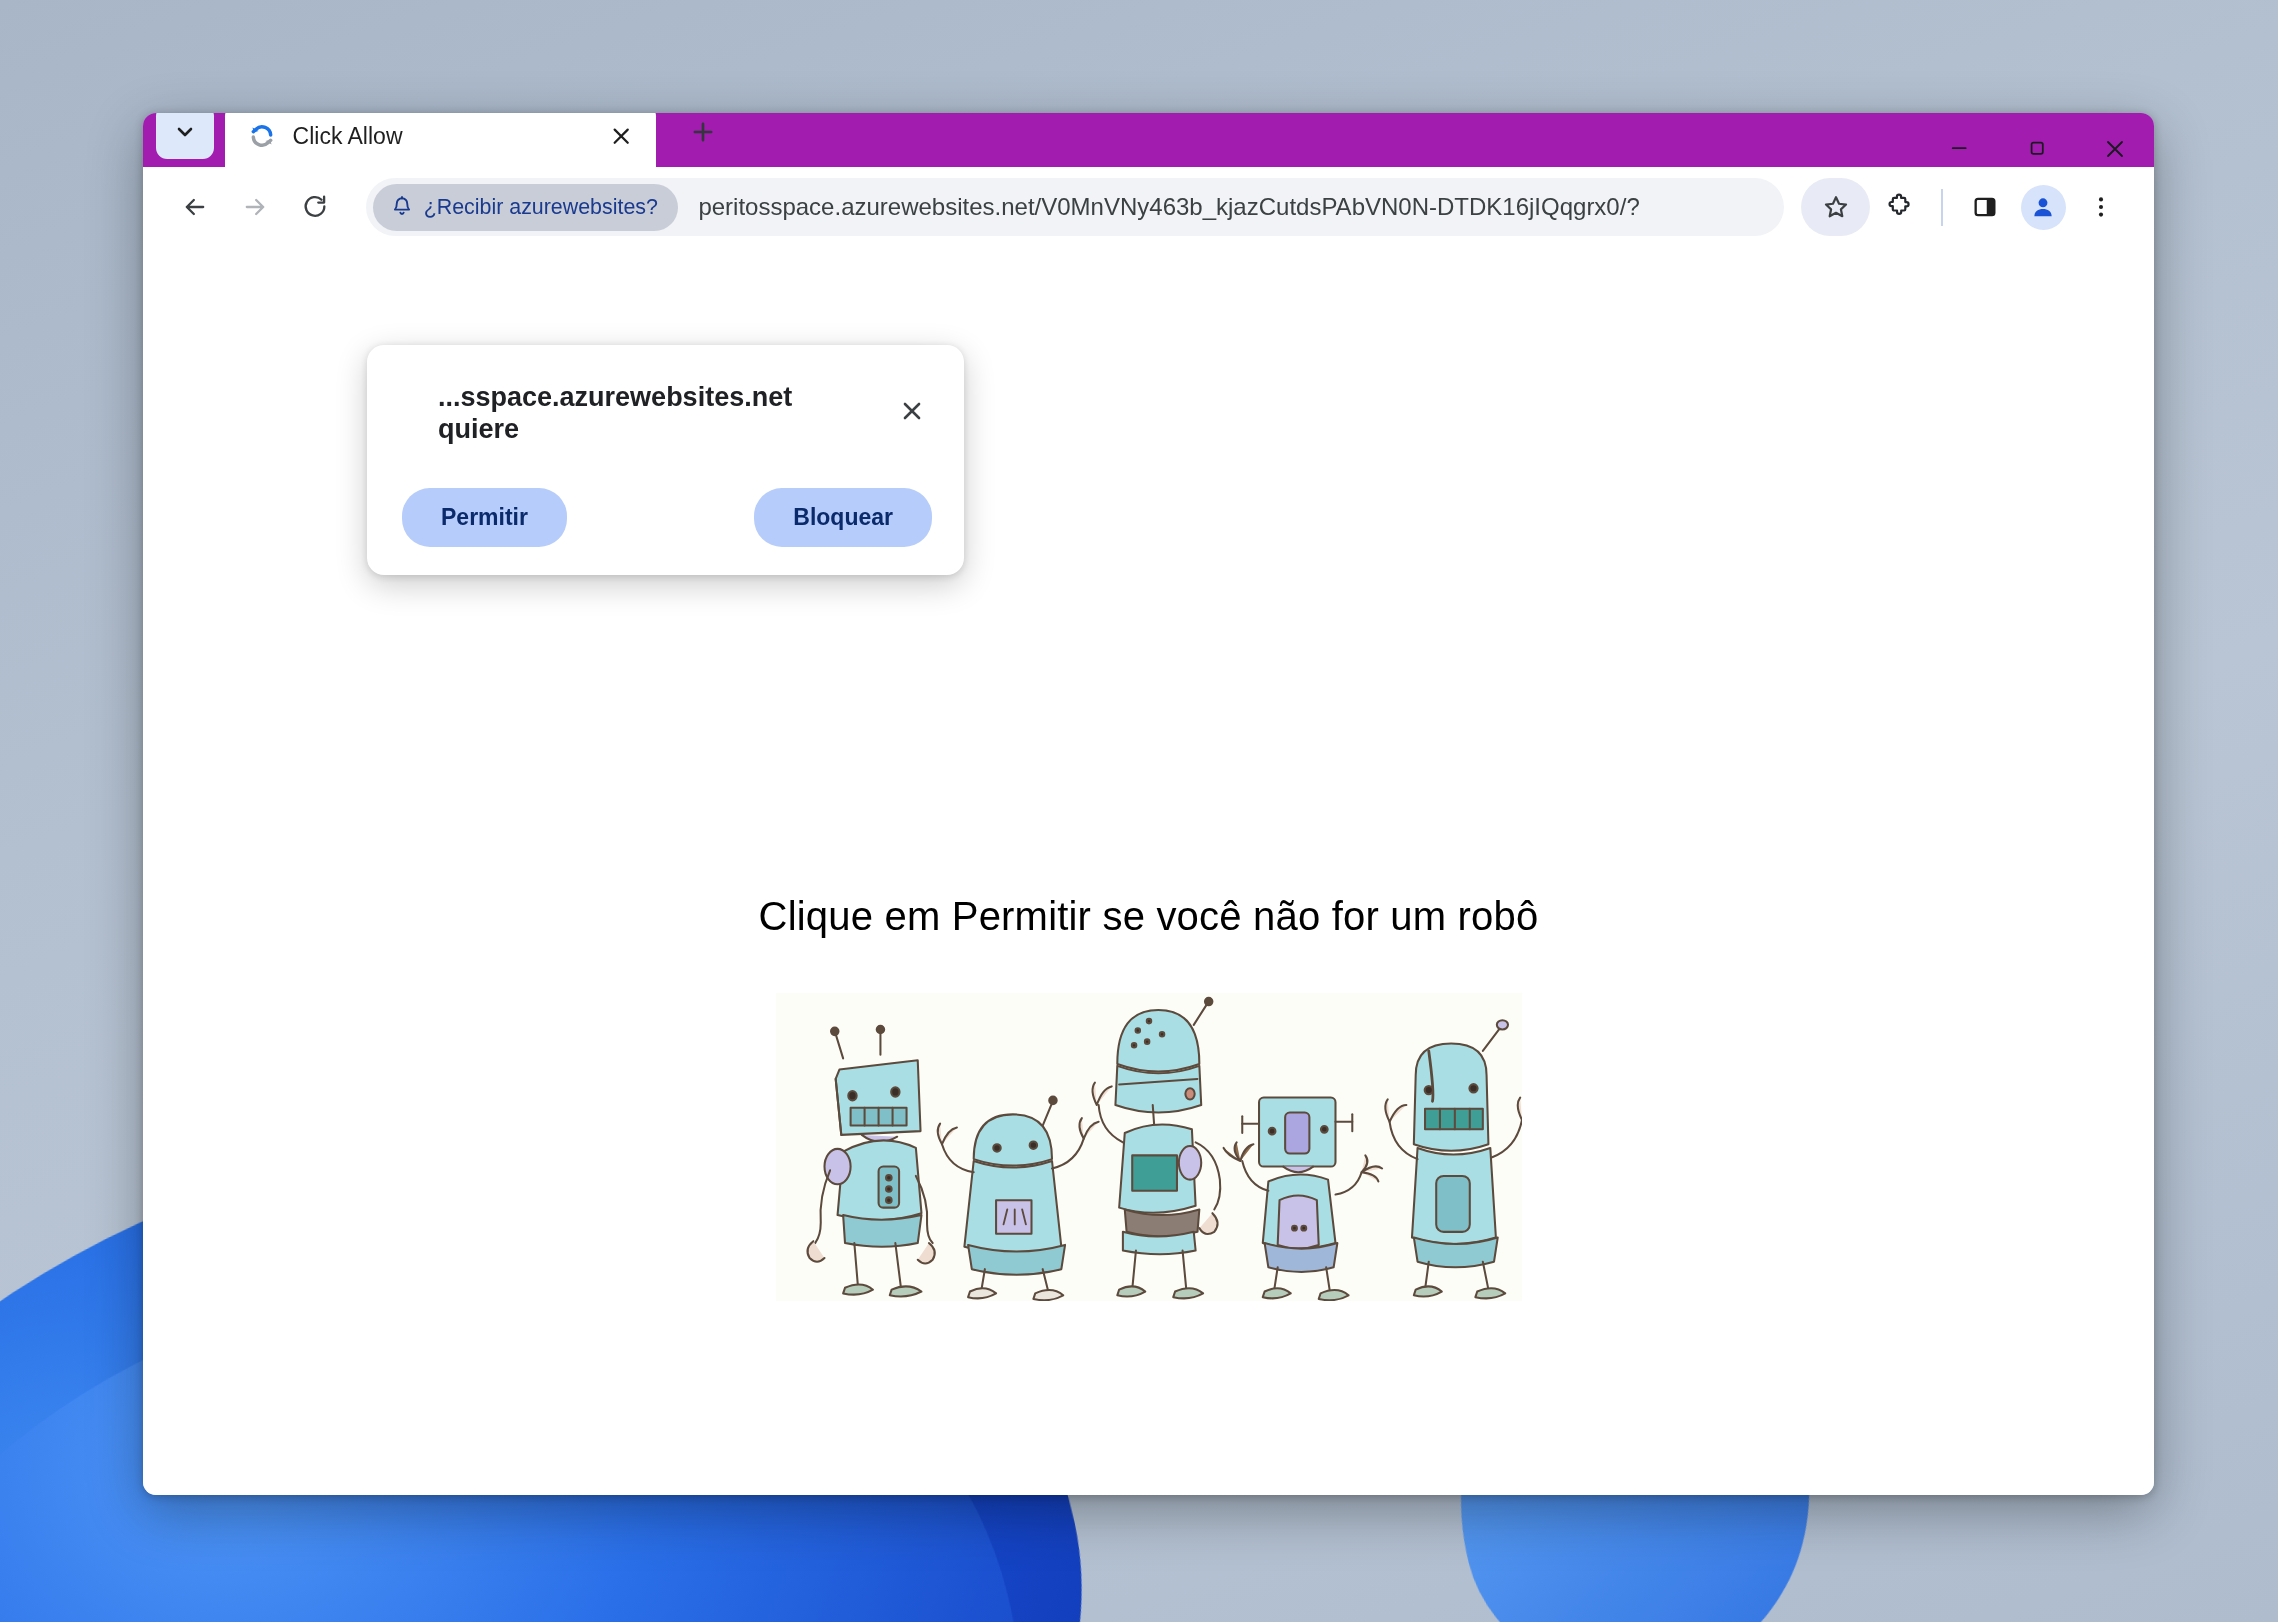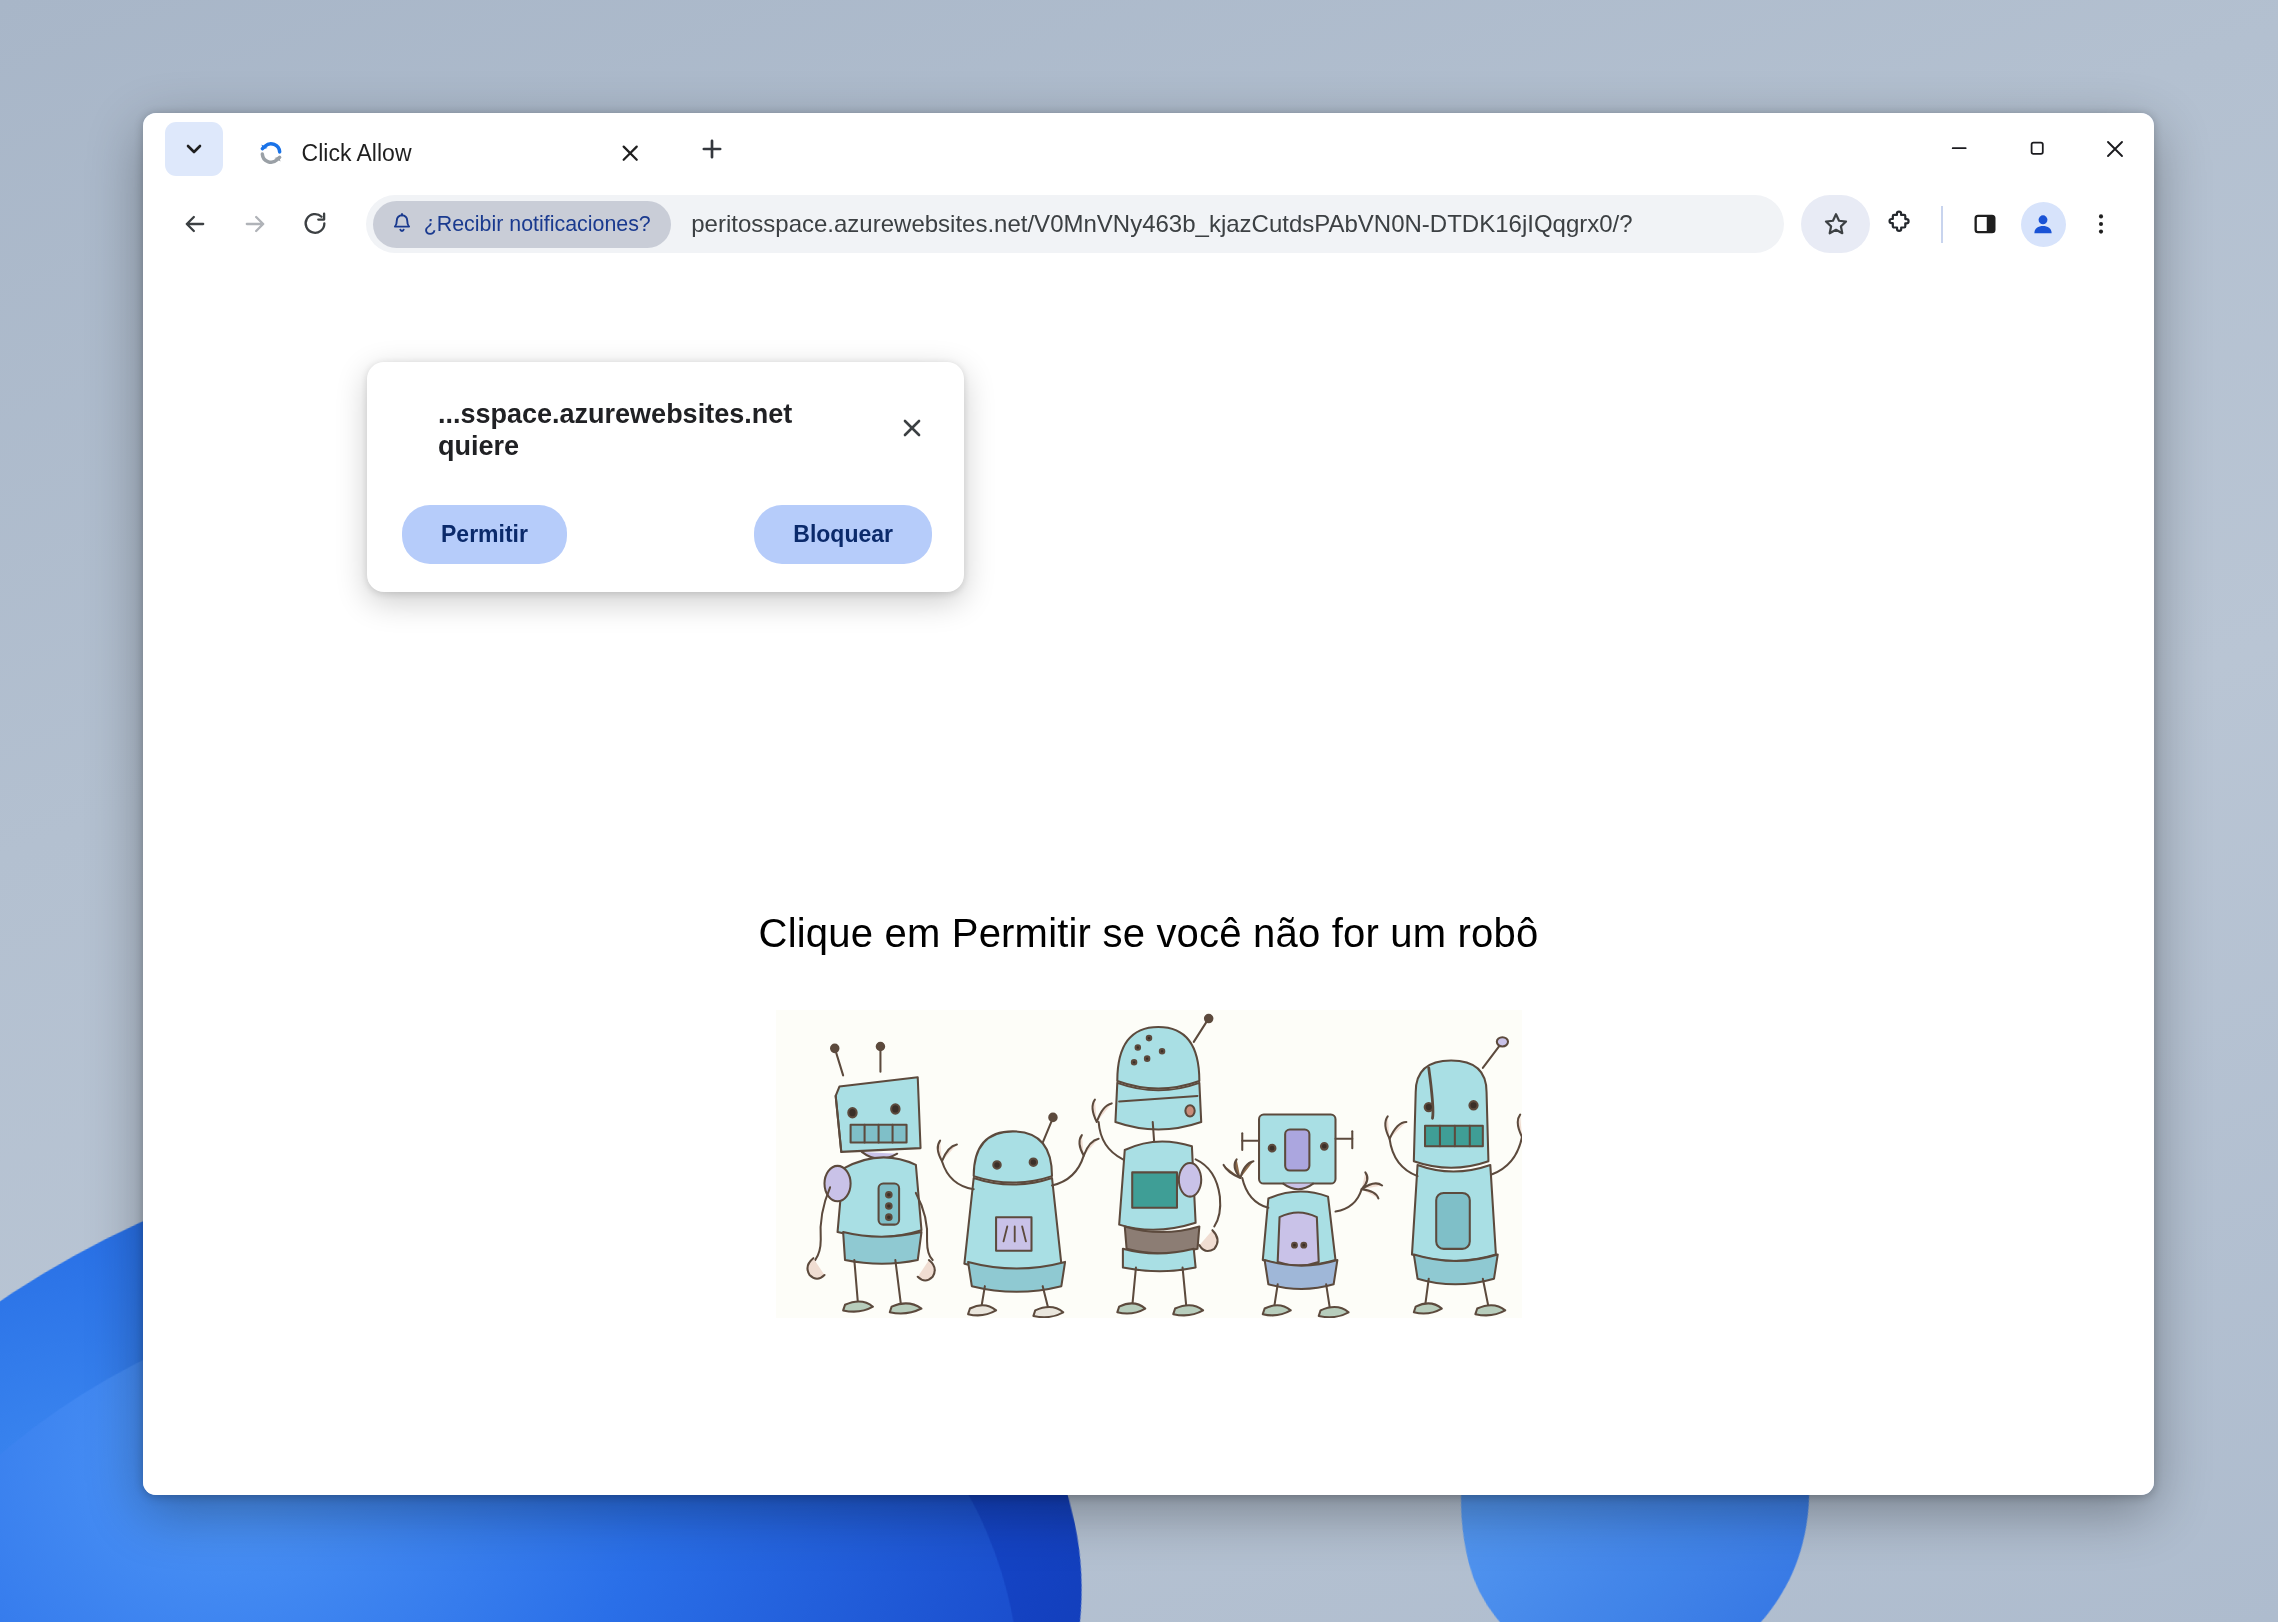--- a/index.html
+++ b/index.html
@@ -89,25 +89,25 @@
     border-radius: 13px;
     background: #c3d4f2;
     box-shadow: 0 17px 56px rgba(0,0,0,.32), 0 1.9px 9.3px rgba(0,0,0,.22);
     overflow: hidden;
     display: flex;
     flex-direction: column;
   }
 
   
   .tabstrip {
-    height: 71px;
-    background: #ffffff;
+    height: 54px;
+    background: #a21caf;
     display: flex;
     align-items: flex-end;
-    padding-left: 22px;
+    padding-left: 13px;
     position: relative;
     flex: 0 0 auto;
   }
   .tabsearch {
     width: 58px; height: 54px;
     margin-bottom: 8.4px;
     border-radius: 11.2px;
     background: #dee8fb;
     display: flex; align-items: center; justify-content: center;
     cursor: pointer;
@@ -418,21 +418,21 @@
         </svg>
       </div>
 
       <div class="omnibox">
         <div class="notif-chip">
           <svg viewBox="0 0 24 24" width="24" height="24">
             <path d="M12 3.2a5.2 5.2 0 0 0-5.2 5.2c0 4.2-1.4 5.6-1.9 6.2h14.2c-.5-.6-1.9-2-1.9-6.2A5.2 5.2 0 0 0 12 3.2z" fill="none" stroke="#1a3a8f" stroke-width="1.9" stroke-linejoin="round"></path>
             <path d="M12 2v1.4" stroke="#1a3a8f" stroke-width="1.9" stroke-linecap="round"></path>
             <path d="M10.3 17.6a1.75 1.75 0 0 0 3.4 0" fill="none" stroke="#1a3a8f" stroke-width="1.9" stroke-linecap="round"></path>
           </svg>
-          <span class="notif-chip-text">¿Recibir notificaciones?</span>
+          <span class="notif-chip-text">¿Recibir azurewebsites?</span>
         </div>
         <span class="url-text">peritosspace.azurewebsites.net/V0MnVNy463b_kjazCutdsPAbVN0N-DTDK16jIQqgrx0/?</span>
       </div>
 
       <div class="tbicon star-wrap">
         <svg viewBox="0 0 24 24" width="28" height="28">
           <path d="M12 3.6l2.6 5.6 6 .7-4.4 4.1 1.2 5.9L12 17l-5.4 2.9 1.2-5.9L3.4 9.9l6-.7z" fill="none" stroke="#3c4043" stroke-width="1.9" stroke-linejoin="round"></path>
         </svg>
       </div>
       <div class="tbicon">

